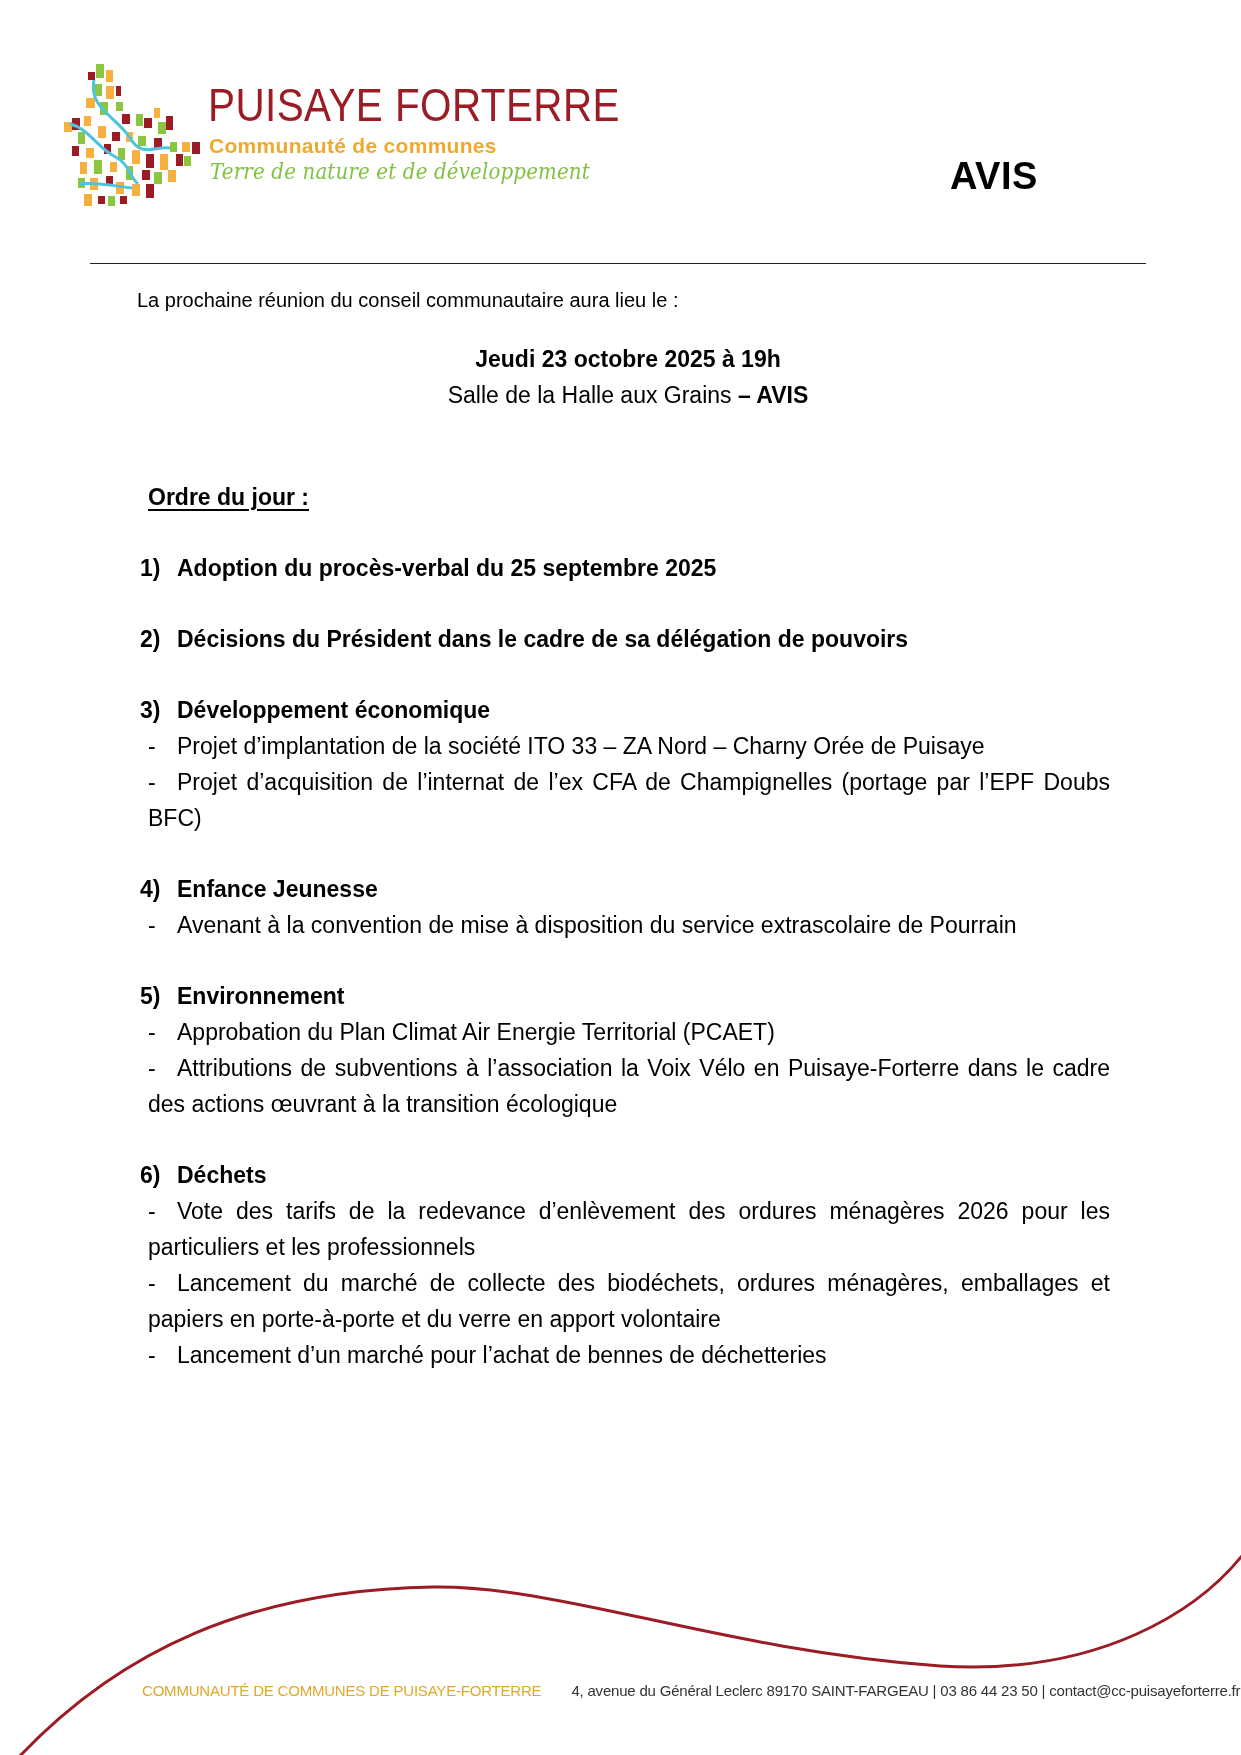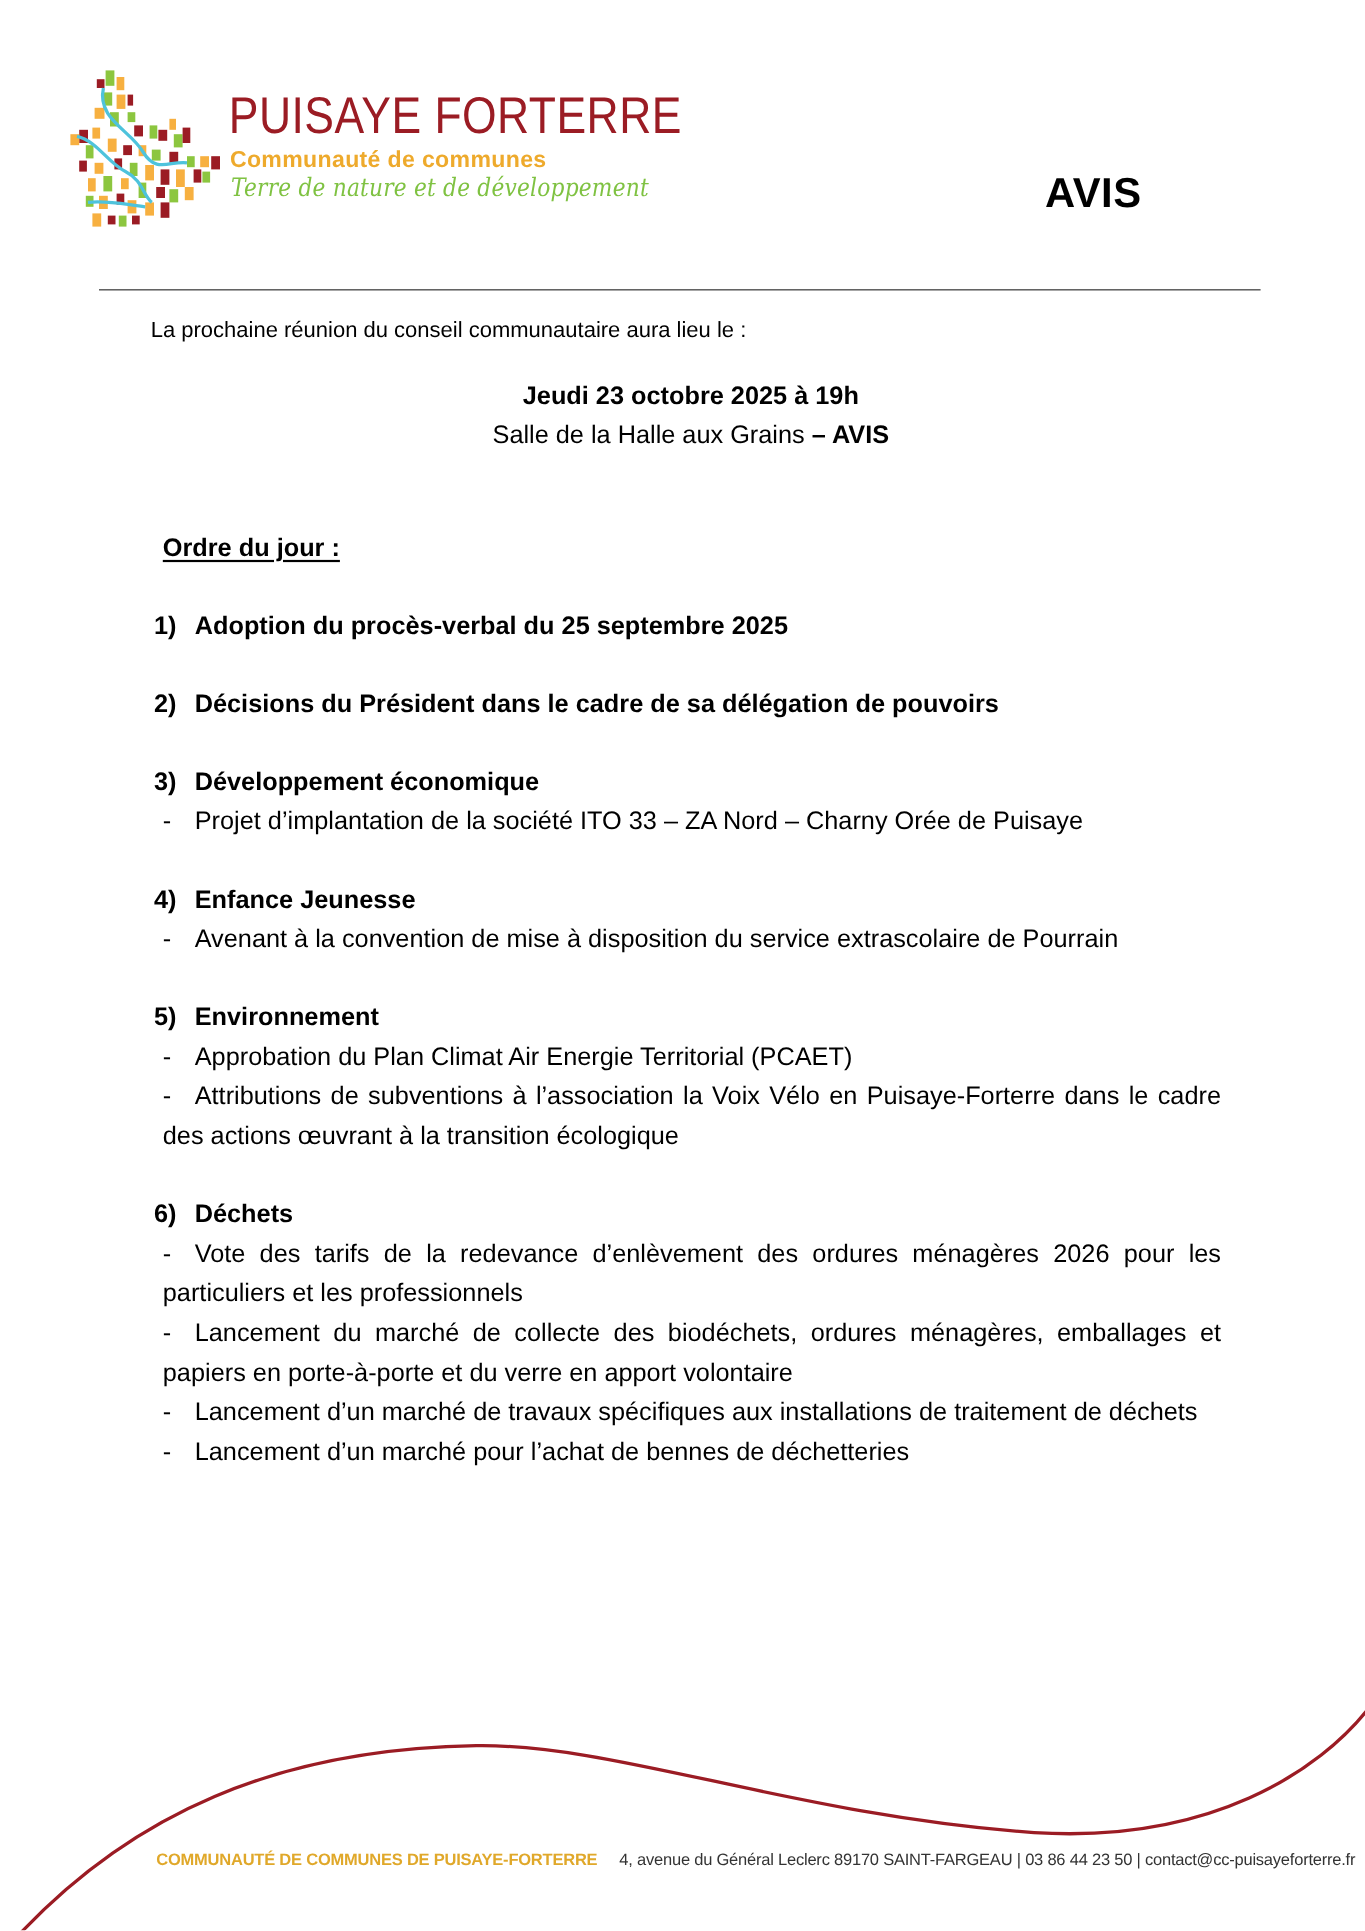--- a/index.html
+++ b/index.html
@@ -30,21 +30,21 @@
 
     #agenda { left: 140px; top: 550px; width: 970px; }
     .item { margin-bottom: 35px; }
     .item-head { font-size: 23px; font-weight: bold; line-height: 36px; display: flex; }
     .item-num { width: 37px; flex: none; }
     .sub { font-size: 23px; line-height: 36px; text-align: justify; padding-left: 8px; }
     .sub .dash { display: inline-block; width: 29px; }
 
     #footer-curve { left: 0; top: 1500px; width: 1241px; height: 255px; }
     #footer { left: 142px; top: 1682px; font-size: 15px; white-space: nowrap; letter-spacing: -0.2px; }
-    #footer-org { color: #e0a82a; font-weight: bold; margin-right: 16px; transform: scaleX(0.9); }
+    #footer-org { color: #e0a82a; font-weight: normal; margin-right: 26px; transform: scaleX(0.9); }
     #footer-contact { color: #333; }
   </style>
 </head>
 <body>
 
 <div id="logo" class="abs">
   <svg id="logo-mosaic" viewBox="0 0 150 150">
     <g>
       <rect x="38" y="6" width="8" height="14" fill="#8cc63f"></rect>
       <rect x="30" y="14" width="7" height="8" fill="#9b1c24"></rect>
@@ -130,20 +130,21 @@
         <span class="item-num">2)</span>
         <span>Décisions du Président dans le cadre de sa délégation de pouvoirs</span>
       </div>
     </div>
     <div class="item">
       <div class="item-head">
         <span class="item-num">3)</span>
         <span>Développement économique</span>
       </div>
       <div class="sub"><span class="dash">-</span><span>Projet d’implantation de la société ITO 33 – ZA Nord – Charny Orée de Puisaye</span></div>
+      <div class="sub"><span class="dash">-</span><span>Projet d’acquisition de l’internat de l’ex CFA de Champignelles (portage par l’EPF Doubs BFC)</span></div>
     </div>
     <div class="item">
       <div class="item-head">
         <span class="item-num">4)</span>
         <span>Enfance Jeunesse</span>
       </div>
       <div class="sub"><span class="dash">-</span><span>Avenant à la convention de mise à disposition du service extrascolaire de Pourrain</span></div>
     </div>
     <div class="item">
       <div class="item-head">
@@ -153,21 +154,20 @@
       <div class="sub"><span class="dash">-</span><span>Approbation du Plan Climat Air Energie Territorial (PCAET)</span></div>
       <div class="sub"><span class="dash">-</span><span>Attributions de subventions à l’association la Voix Vélo en Puisaye-Forterre dans le cadre des actions œuvrant à la transition écologique</span></div>
     </div>
     <div class="item">
       <div class="item-head">
         <span class="item-num">6)</span>
         <span>Déchets</span>
       </div>
       <div class="sub"><span class="dash">-</span><span>Vote des tarifs de la redevance d’enlèvement des ordures ménagères 2026 pour les particuliers et les professionnels</span></div>
       <div class="sub"><span class="dash">-</span><span>Lancement du marché de collecte des biodéchets, ordures ménagères, emballages et papiers en porte-à-porte et du verre en apport volontaire</span></div>
-      <div class="sub"><span class="dash">-</span><span>Lancement d’un marché de travaux spécifiques aux installations de traitement de déchets</span></div>
       <div class="sub"><span class="dash">-</span><span>Lancement d’un marché pour l’achat de bennes de déchetteries</span></div>
     </div>
   </div>
 
 <svg id="footer-curve" class="abs" viewBox="0 1500 1241 255">
   <path d="M18 1758 C 120 1650, 250 1590, 433 1587 C 560 1585, 720 1650, 940 1666 C 1100 1676, 1200 1610, 1245 1552" stroke="#9b1c24" stroke-width="3" fill="none"></path>
 </svg>
 
 <div id="footer" class="abs">
   <span id="footer-org">COMMUNAUTÉ DE COMMUNES DE PUISAYE-FORTERRE</span>

